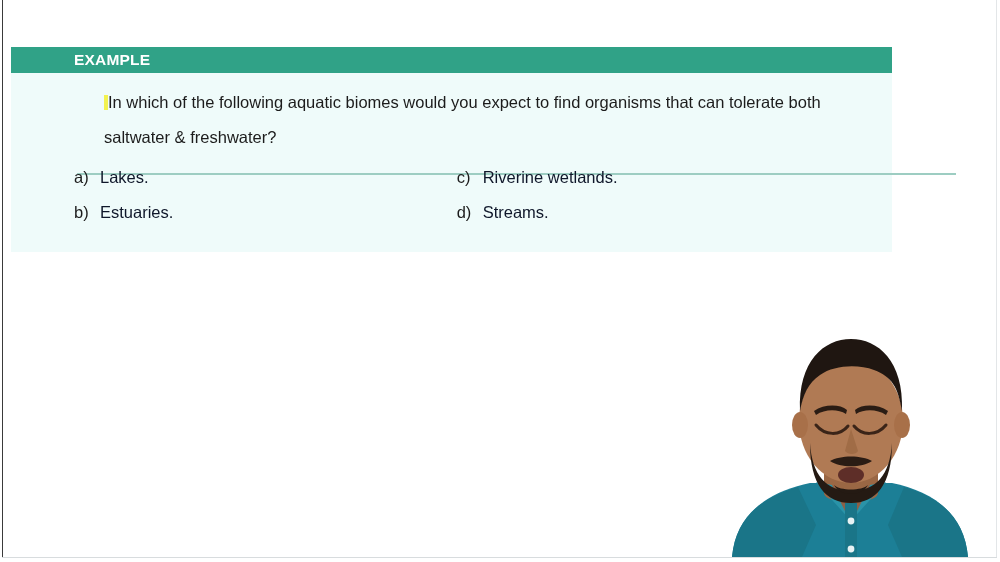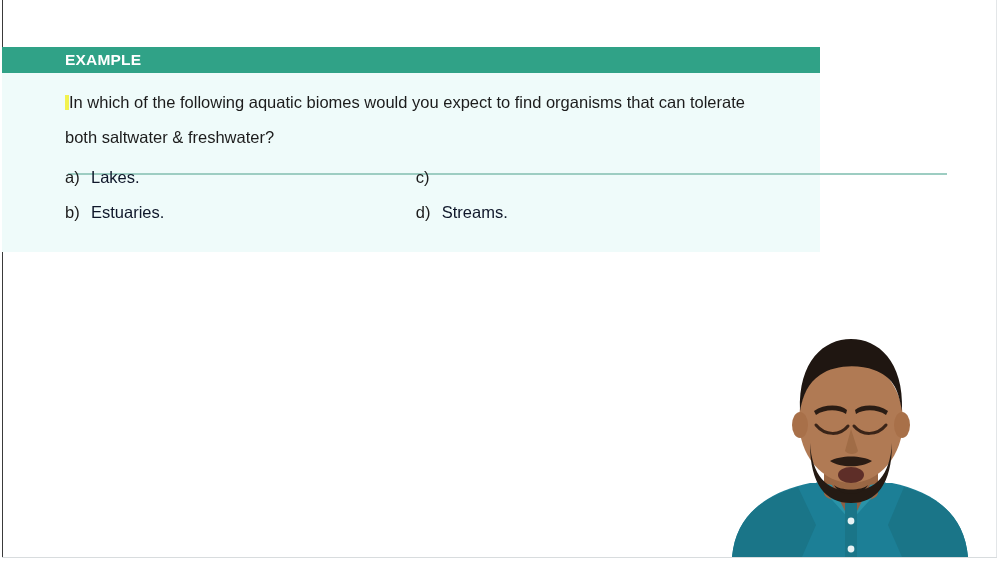--- a/index.html
+++ b/index.html
@@ -37,23 +37,23 @@
     position: absolute;
     left: 2px; right: 3px;
     bottom: 4px;
     height: 1px;
     background: #d8dcde;
   }
 
   
   #example-card {
     position: absolute;
-    left: 2px;
+    left: 11px;
     top: 47px;
-    width: 818px;
+    width: 881px;
   }
   #example-header {
     height: 26px;
     background: #30a287;
     display: flex;
     align-items: center;
     padding-left: 63px;
     box-sizing: border-box;
   }
   #example-header .label {
@@ -65,21 +65,21 @@
   }
   #example-body {
     background: #effbfa;
     padding: 0;
     min-height: 151px;
     position: relative;
   }
 
   
   #question {
-    padding: 12px 63px 0 63px;
+    padding: 12px 63px 0 93px;
     font-size: 16.5px;
     line-height: 35px;
     color: #1c1c1c;
     max-width: 890px;
   }
   .cursor-mark {
     display: inline-block;
     width: 4px;
     height: 15px;
     background: #f2f24f;
@@ -168,20 +168,21 @@
             <span class="text">Lakes.</span>
           </div>
           <div class="answer-row">
             <span class="letter">b)</span>
             <span class="text">Estuaries.</span>
           </div>
         </div>
         <div class="answer-col right">
           <div class="answer-row">
             <span class="letter">c)</span>
+            <span class="text">Riverine wetlands.</span>
           </div>
           <div class="answer-row">
             <span class="letter">d)</span>
             <span class="text">Streams.</span>
           </div>
         </div>
       </div>
 
     </div>
   </div>

